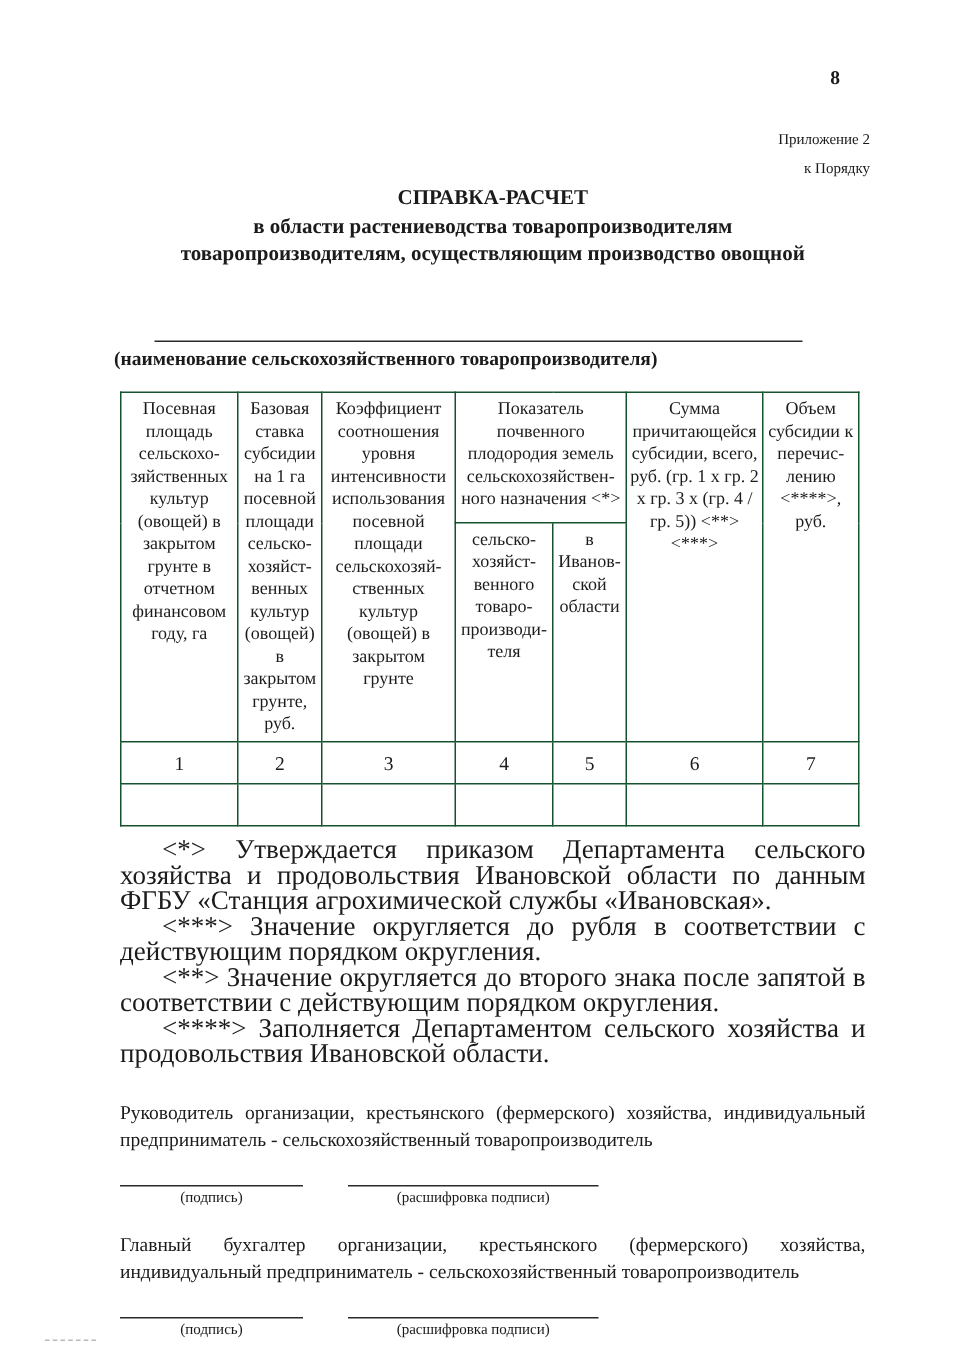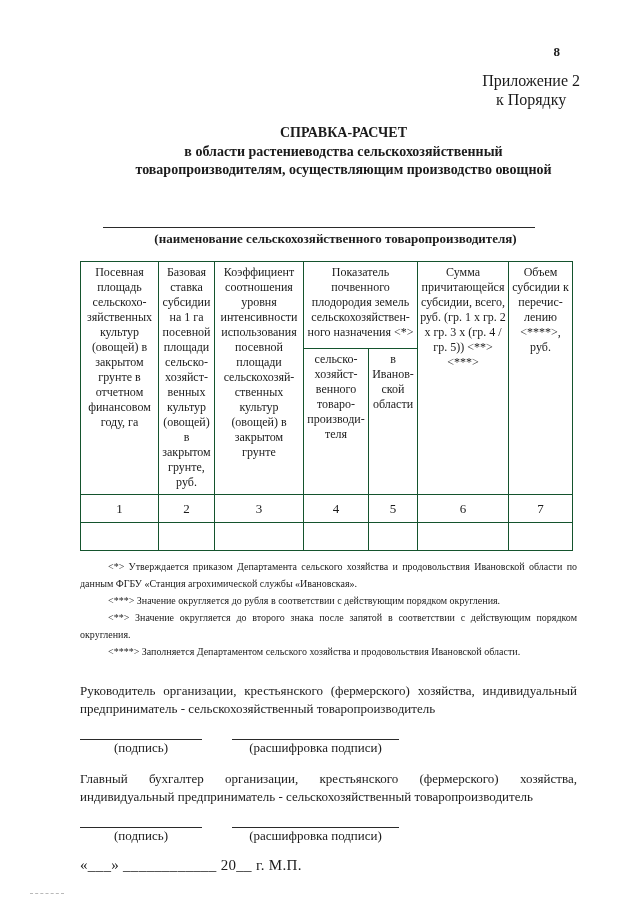--- a/index.html
+++ b/index.html
@@ -12,37 +12,37 @@
     font-size: 13px;
     overflow: hidden;
   }
   .abs { position: absolute; }
 
   #page-number {
     top: 44px; right: 80px;
     font-weight: 700; font-size: 13px;
   }
   #appendix {
-    top: 71px; right: 60px;
-    text-align: center; line-height: 19px; font-size: 16px;
+    top: 84px; right: 60px;
+    text-align: right; line-height: 19px; font-size: 10px;
   }
 
   #title {
-    top: 124px; left: 96px; width: 495px;
+    top: 124px; left: 81px; width: 495px;
     text-align: center; font-weight: 700;
     font-size: 14px; line-height: 18.5px;
   }
 
   #producer-underline {
     top: 227px; left: 103px; width: 432px;
     border-top: 1.5px solid #2a2a2a; height: 0;
   }
   #producer-caption {
-    top: 231px; left: 88px; width: 495px;
-    text-align: center; font-weight: 700; font-size: 13px;
+    top: 231px; left: 76px; width: 495px;
+    font-weight: 700; font-size: 13px;
   }
 
   #calc-table { top: 261px; left: 80px; }
   table {
     border-collapse: collapse; table-layout: fixed;
     width: 492px;
   }
   td {
     border: 1px solid #14532d;
     text-align: center;
@@ -53,37 +53,37 @@
     overflow: hidden;
   }
   tr.num-row td, tr.data-row td { vertical-align: middle; padding: 0 2px; }
   tr.num-row td { font-size: 13px; }
 
   #lower { top: 558px; left: 80px; width: 497px; }
   .footnote {
     text-align: justify;
     text-indent: 28px;
     line-height: 17px;
-    font-size: 10px;
+    font-size: 18px;
   }
   .sig-label {
     margin-top: 22px;
     text-align: justify;
     line-height: 17.5px;
     font-size: 13px;
   }
   .sig-lines { display: flex; margin-top: 9px; }
   .sig-line-blank {
     border-bottom: 1.5px solid #2a2a2a;
     height: 14px;
   }
   .sig-blank-1 { width: 122px; }
   .sig-gap { width: 30px; }
   .sig-blank-2 { width: 167px; }
-  .sig-captions { display: flex; font-size: 13px; line-height: 16px; }
+  .sig-captions { display: flex; font-size: 10px; line-height: 16px; }
   .sig-captions .cap { text-align: center; }
 
   #date-line { margin-top: 13px; font-size: 15px; letter-spacing: 0.3px; }
 
   #scan-artifact {
     top: 893px; left: 30px; width: 34px; height: 0;
     border-top: 1px dashed #a8a8a8; opacity: 0.8;
   }
 </style>
 </head>
@@ -91,21 +91,21 @@
 
 <div class="abs" id="page-number">8</div>
 
 <div class="abs" id="appendix">
   <div>Приложение 2</div>
   <div>к Порядку</div>
 </div>
 
 <div class="abs" id="title">
   <div>СПРАВКА-РАСЧЕТ</div>
-  <div>в области растениеводства сельскохозяйственный</div>
+  <div>в области растениеводства товаропроизводителям</div>
   <div>товаропроизводителям, осуществляющим производство овощной</div>
 </div>
 
 <div class="abs" id="producer-underline"></div>
 <div class="abs" id="producer-caption">(наименование сельскохозяйственного товаропроизводителя)</div>
 
 <div class="abs" id="calc-table">
   <table>
     <colgroup>
       <col style="width:78px">

